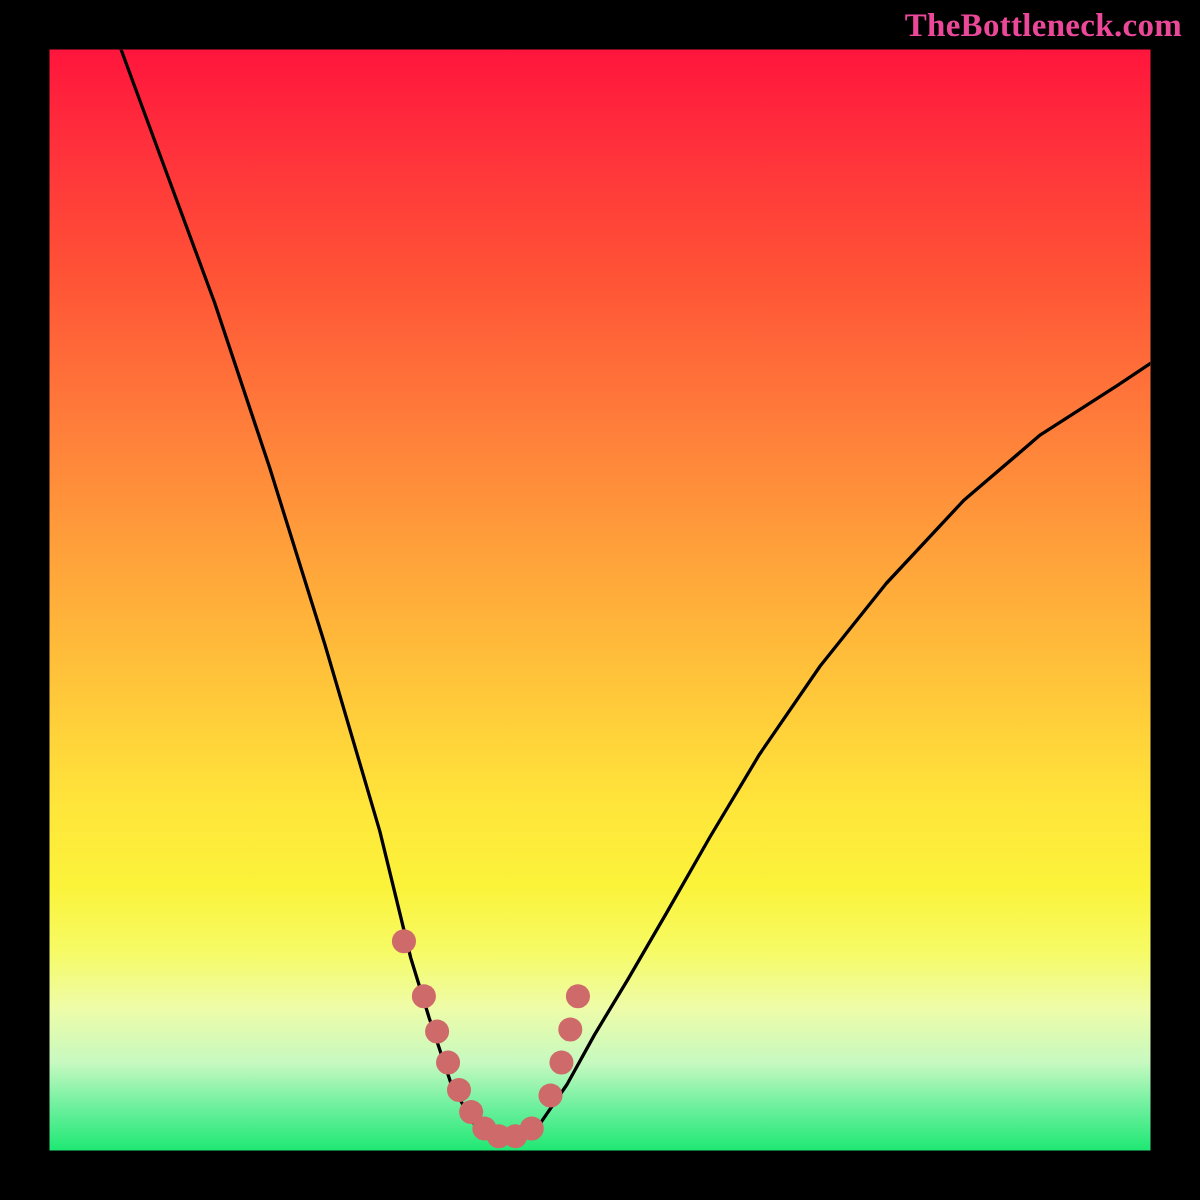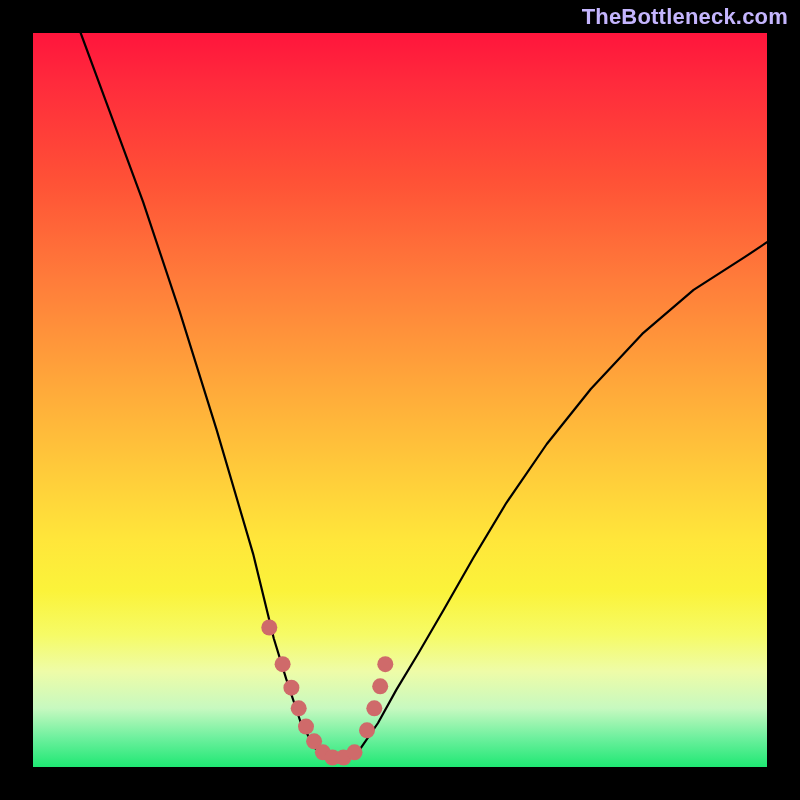--- a/index.html
+++ b/index.html
@@ -16,23 +16,24 @@
     width: 800px;
     height: 800px;
     background: #000;
   }
   .watermark {
     position: absolute;
     top: 4px;
     right: 12px;
     font-size: 22px;
     font-weight: 600;
-    color: #c4b5fd;
+    color: #ec4899;
     letter-spacing: 0.2px;
     z-index: 10;
+    font-family: Liberation Serif, serif;
   }
   .plot {
     position: absolute;
     left: 33px;
     top: 33px;
     width: 734px;
     height: 734px;
     background: linear-gradient(
       to bottom,
       #ff153c 0%,

